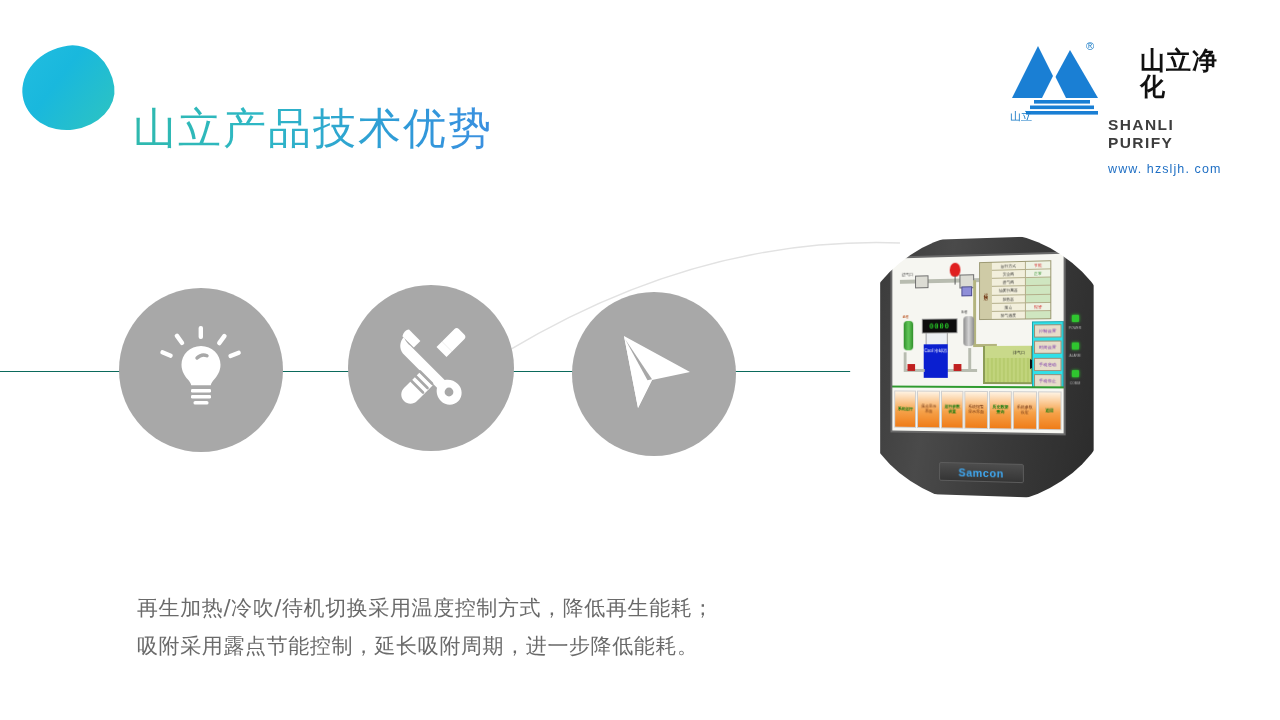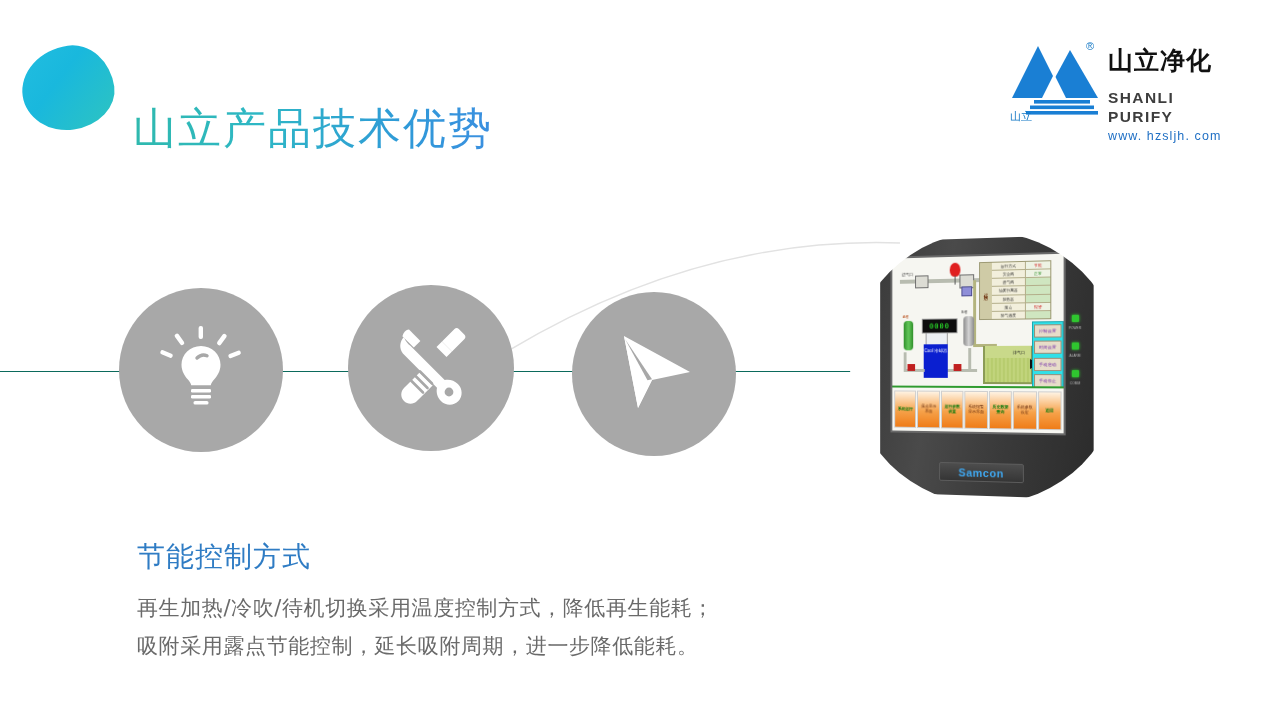--- a/index.html
+++ b/index.html
@@ -33,29 +33,29 @@
   .logo-reg{
     position:absolute;left:78px;top:2px;color:#1277c4;font-size:11px;
   }
   .logo-sub-cn{
     position:absolute;left:2px;bottom:4px;color:#1277c4;font-size:11px;
     font-family:"DejaVu Sans",sans-serif;
   }
   .logo-text{position:absolute;left:100px;top:10px;width:115px;text-align:left;}
   .logo-cn{
     font-size:25px;color:#111;letter-spacing:1px;line-height:1.05;
-    font-family:"DejaVu Sans","Liberation Sans",sans-serif;font-weight:700;
+    font-family:"DejaVu Sans","Liberation Sans",sans-serif;font-weight:700;margin-left:32px;
   }
   .logo-en{
     font-size:15.5px;color:#3d3d3d;letter-spacing:1.4px;line-height:1.2;
     font-weight:700;margin-top:15px;
   }
   .logo-url{
     font-size:12.5px;color:#1f6fc4;letter-spacing:1.1px;line-height:1.2;
-    margin-top:3px;
+    margin-top:9px;
   }
 
   
   .hline{
     position:absolute;left:0;top:371px;width:1050px;height:1px;
     background:#0b6a5c;
   }
   .arc{position:absolute;left:470px;top:225px;width:470px;height:200px;pointer-events:none;}
 
   
@@ -386,17 +386,16 @@
         <div class="led"></div>
         <span class="led-l">COMM</span>
       </div>
 
       <div class="brand-plate">
         <b>Samcon</b>
       </div>
     </div>
   </div>
 
-  <div class="sub-head">节能控制方式</div>
   <div class="body-line" id="bl0">再生加热/冷吹/待机切换采用温度控制方式，降低再生能耗；</div>
   <div class="body-line" id="bl1">吸附采用露点节能控制，延长吸附周期，进一步降低能耗。</div>
 
 </div>
 
 </body></html>

